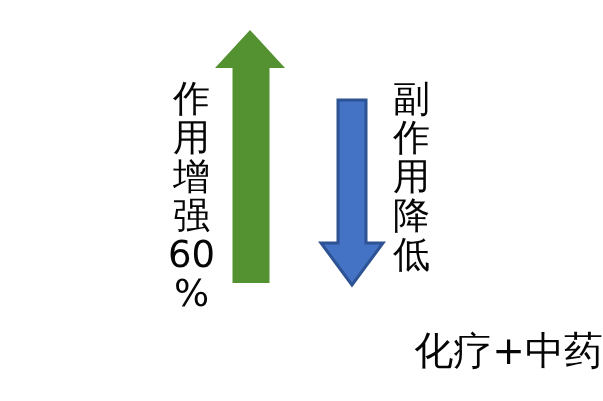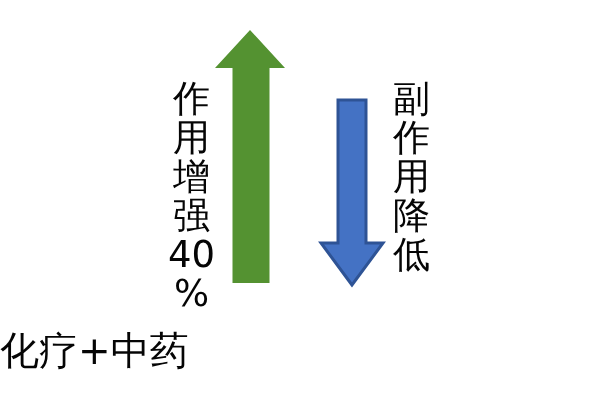--- a/index.html
+++ b/index.html
@@ -55,21 +55,21 @@
     left: 393px;
     top: 79px;
   }
 
   
   #caption {
     position: absolute;
     left: 0;
     top: 328px;
     width: 603px;
-    text-align: left;
+    text-align: right;
     font-family: "DejaVu Sans", "Liberation Sans", sans-serif;
     font-size: 39px;
     line-height: 46px;
     color: #050505;
     white-space: pre;
   }
 </style>
 </head>
 <body>
 
@@ -80,21 +80,21 @@
     <polygon points="250,30 285,68 269.5,68 269.5,283 232.5,283 232.5,68 215,68" fill="#549231"></polygon>
 
     <polygon points="352,285 321,243 338,243 338,100 366,100 366,243 383,243" fill="#4472C4" stroke="#2E5395" stroke-width="3" stroke-linejoin="miter"></polygon>
   </svg>
 
   <div id="left-text" class="vtext">
     <span class="ch">作</span>
     <span class="ch">用</span>
     <span class="ch">增</span>
     <span class="ch">强</span>
-    <span class="ch">40</span>
+    <span class="ch">60</span>
     <span class="ch">%</span>
   </div>
 
   <div id="right-text" class="vtext">
     <span class="ch">副</span>
     <span class="ch">作</span>
     <span class="ch">用</span>
     <span class="ch">降</span>
     <span class="ch">低</span>
   </div>

